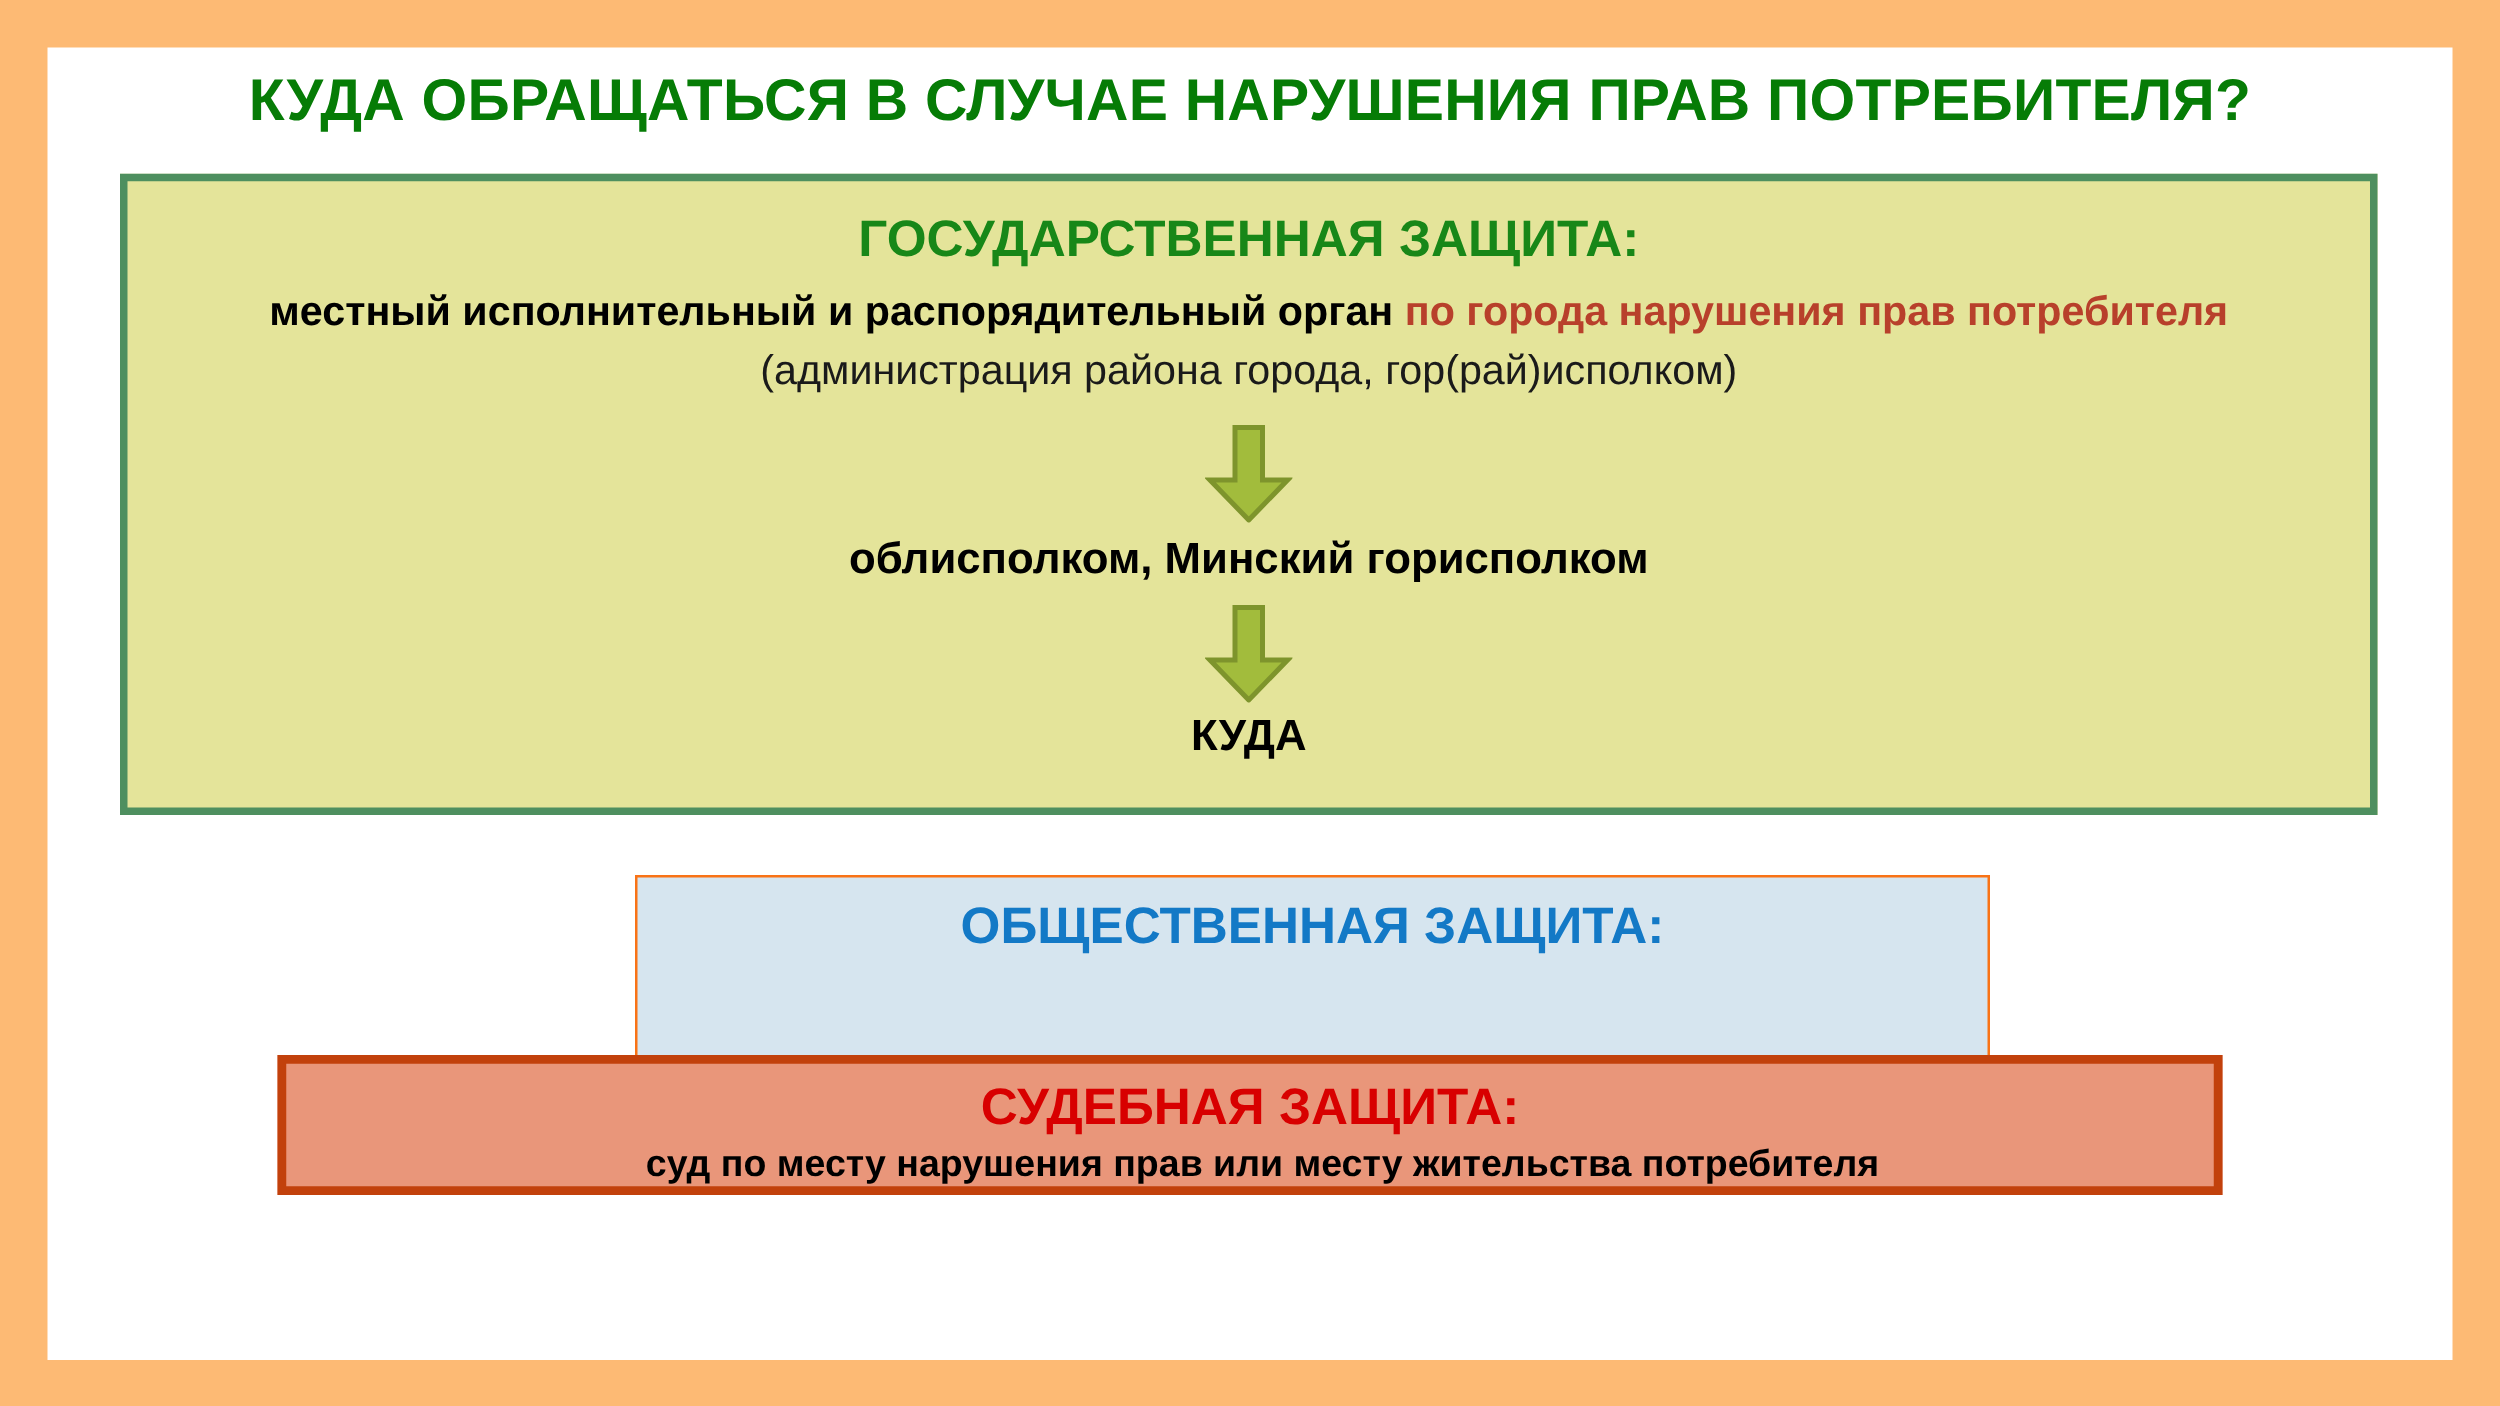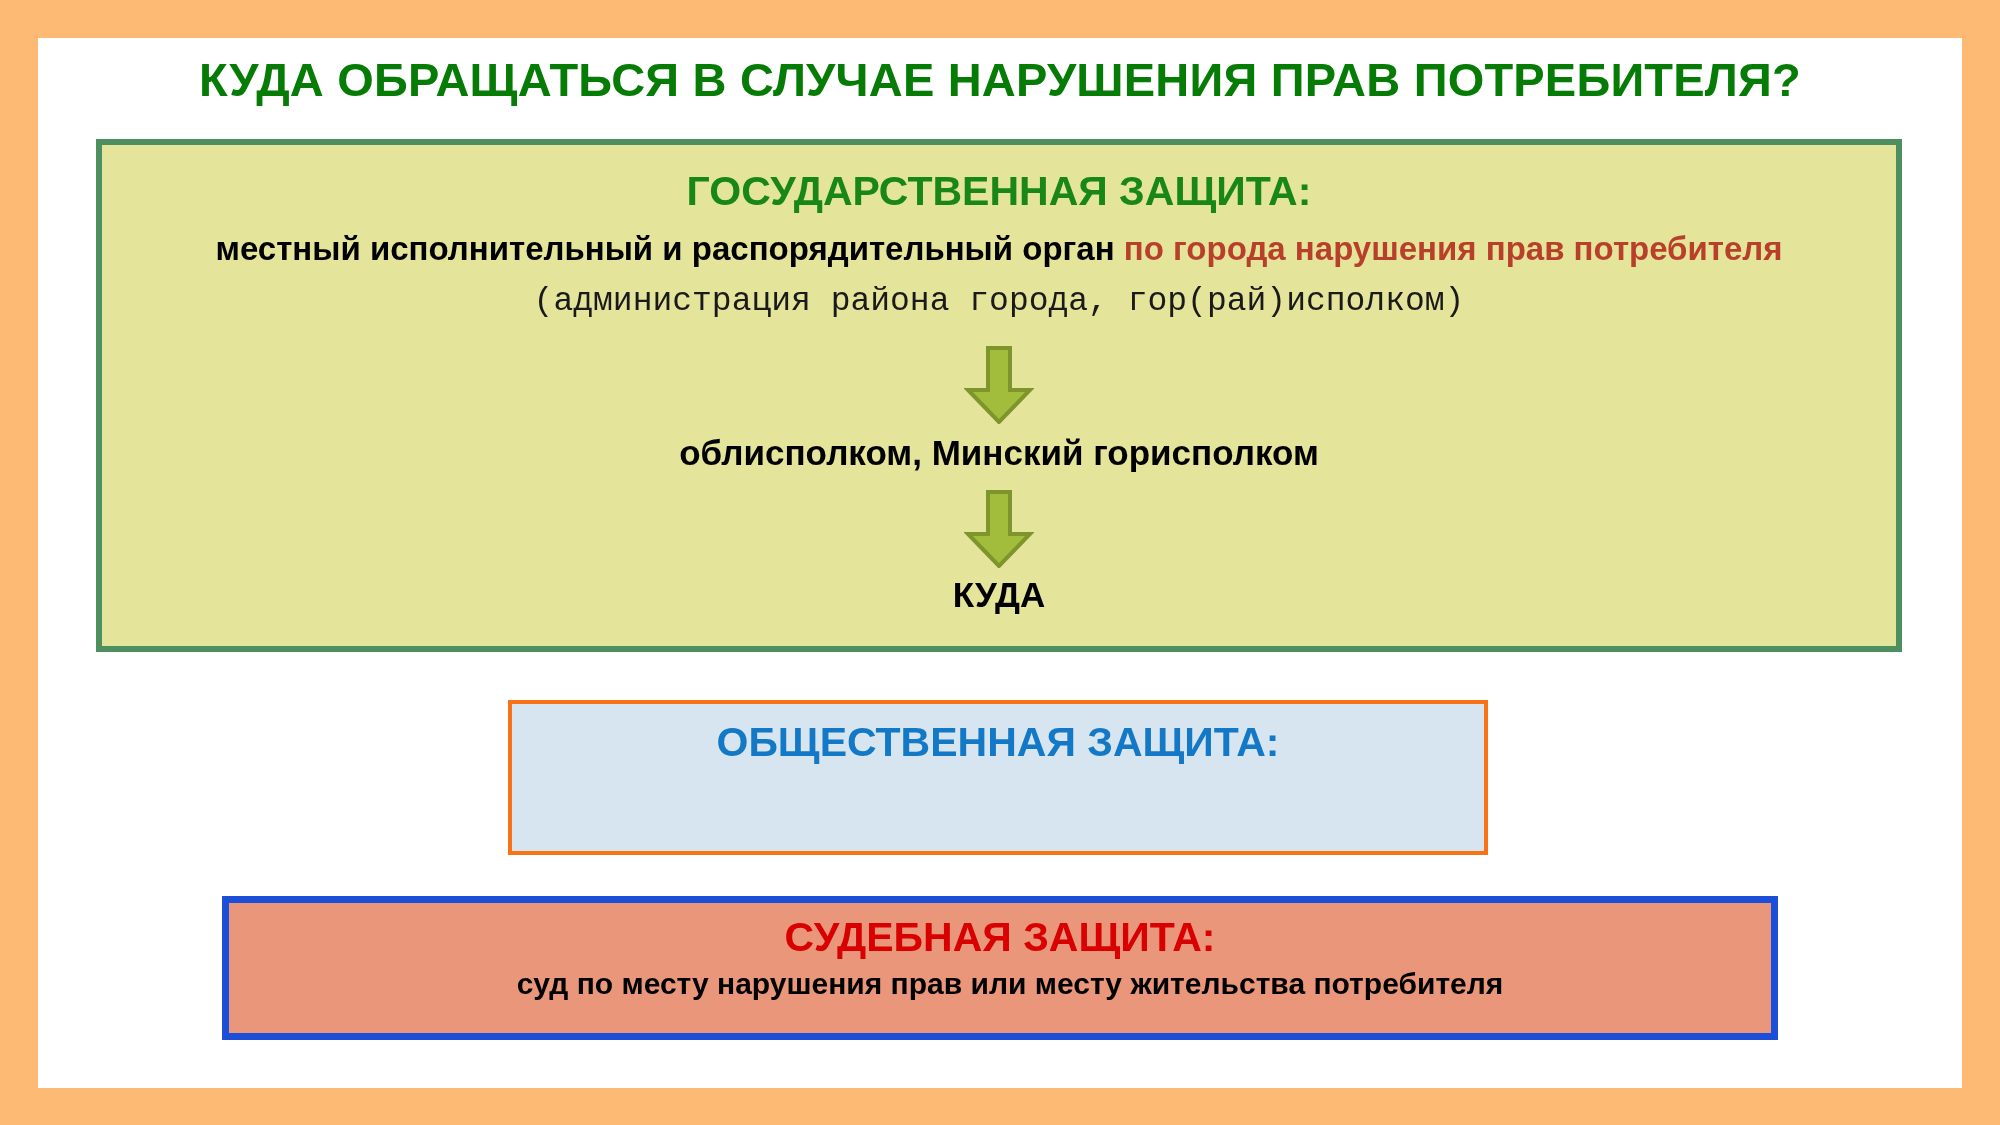--- a/index.html
+++ b/index.html
@@ -76,21 +76,20 @@
     font-weight: bold;
     line-height: 1.42;
     padding: 0 26px;
   }
   .card-state .card-body .accent-red {
     color: #B8402B;
   }
   .card-state .card-body .normal-weight {
     font-weight: normal;
     color: #1a1a1a;
-    font-family: Liberation Mono, monospace;
   }
 
   
   .arrow-wrap {
     display: flex;
     justify-content: center;
     align-items: center;
   }
   .arrow-down {
     display: block;
@@ -103,48 +102,48 @@
     text-align: center;
   }
   .chain-text.big {
     font-size: 35px;
   }
 
   
   .card-public {
     left: 470px;
     top: 662px;
-    width: 980px;
+    width: 1084px;
     height: 155px;
     background: #D6E5EF;
-    border: 4px solid #f97316;
+    border: 2px solid #f97316;
     padding-top: 14px;
   }
   .card-public .card-heading {
     color: #1379C6;
     font-size: 41px;
     font-weight: bold;
     line-height: 1.2;
   }
   .card-public .card-body {
     color: #000000;
     font-size: 32px;
     font-weight: bold;
     line-height: 1.3;
     margin-top: 4px;
   }
 
   
   .card-judicial {
     left: 184px;
-    top: 858px;
+    top: 806px;
     width: 1556px;
-    height: 144px;
+    height: 112px;
     background: #E9967A;
-    border: 7px solid #1d4ed8;
+    border: 7px solid #c2410c;
     padding-top: 10px;
   }
   .card-judicial .card-heading {
     color: #D80000;
     font-size: 41px;
     font-weight: bold;
     line-height: 1.2;
   }
   .card-judicial .card-body {
     color: #000000;

